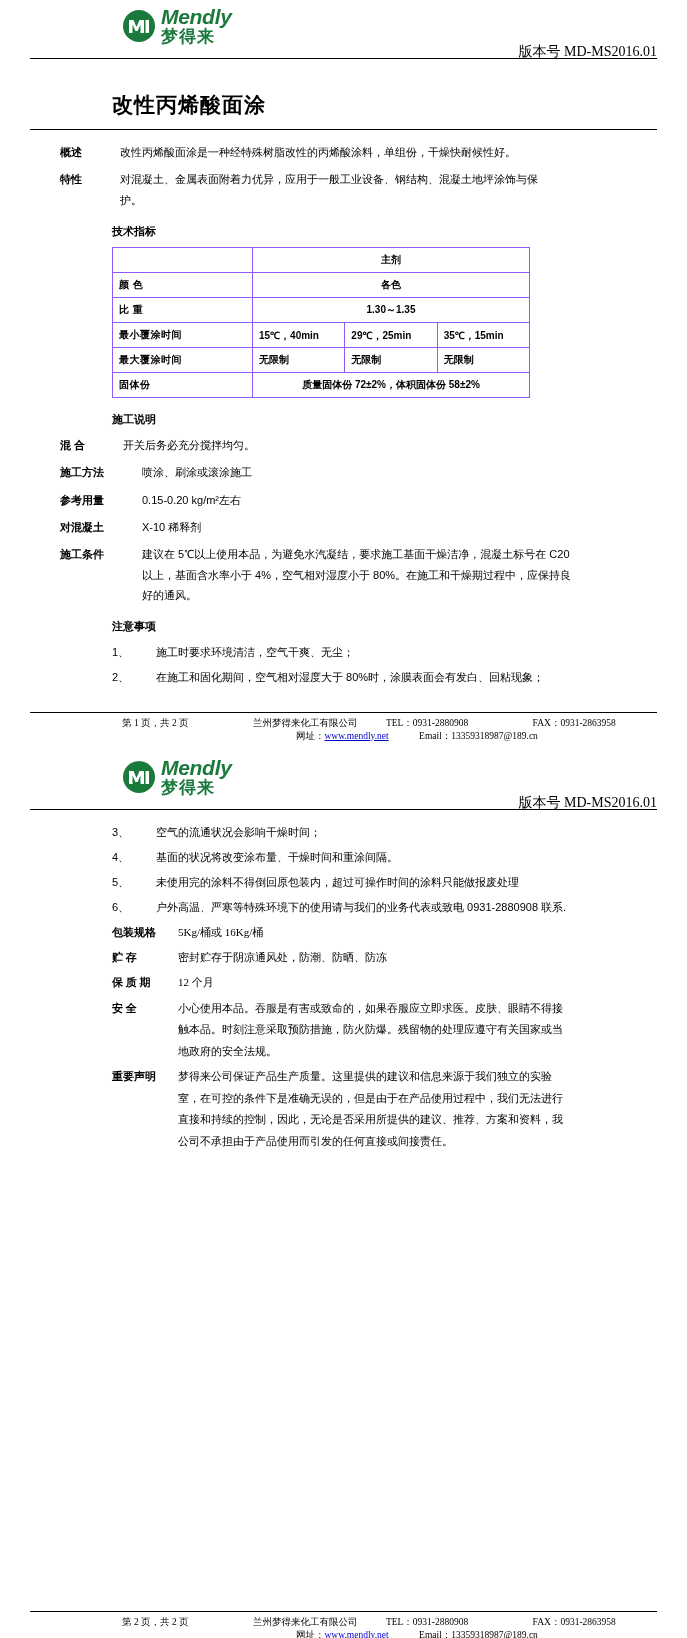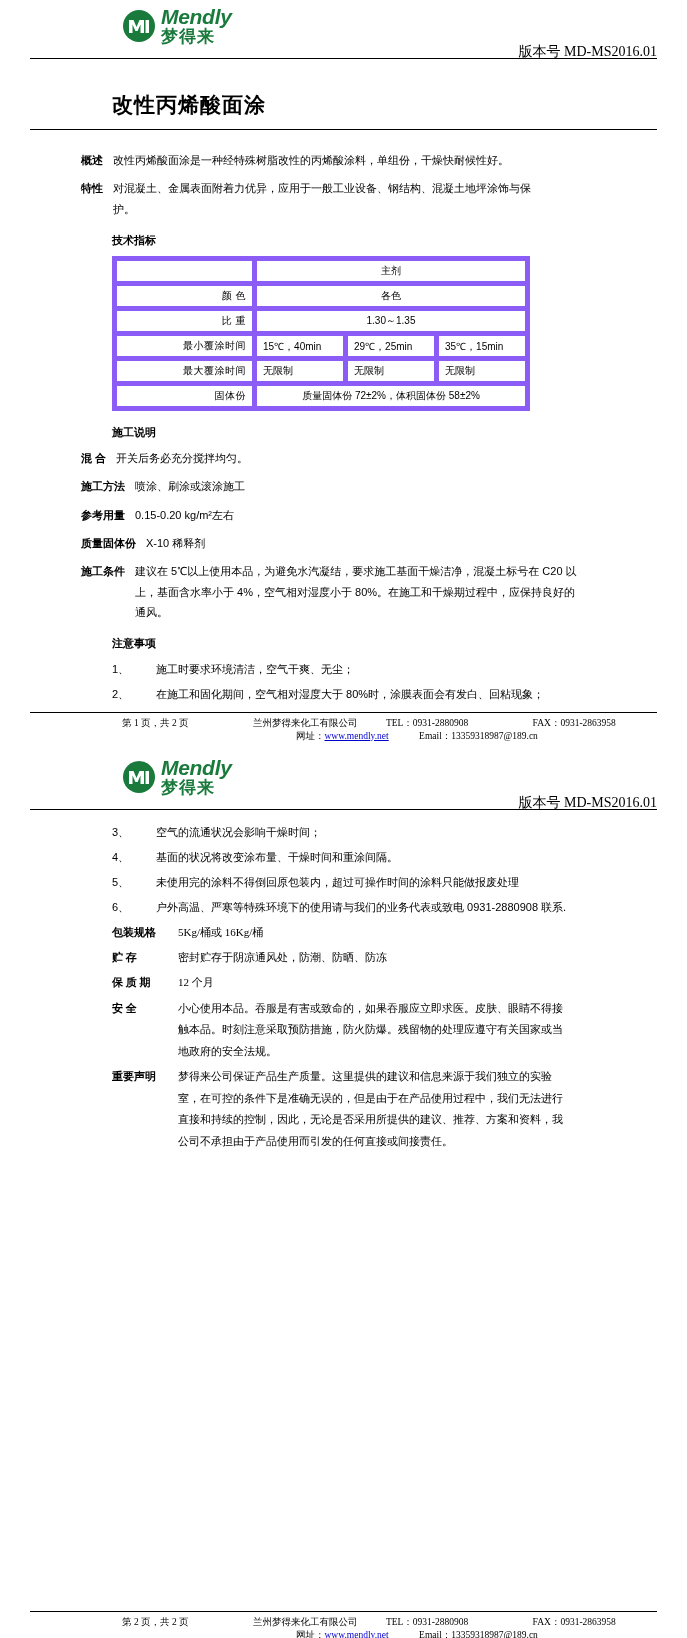--- a/index.html
+++ b/index.html
@@ -80,24 +80,25 @@
     border-top: 1.1px solid #000;
   }
 
   
   .body {
     padding: 12px 0 0 0;
     font-size: 11px;
   }
   .row {
     display: flex;
-    margin: 8px 0 7px 0;
-    padding-left: 81px;
+    margin: 0 0 7px 0;
+    padding-left: 60px;
     padding-right: 110px;
     line-height: 1.85;
+    gap: 28px;
   }
   .row .lbl {
     flex: 0 0 auto;
     font-family: "Liberation Sans", sans-serif;
     font-weight: bold;
     font-size: 11px;
     white-space: nowrap;
   }
   .row .txt {
     font-family: "Liberation Sans", sans-serif;
@@ -116,29 +117,29 @@
 
   
   table.spec {
     border-collapse: collapse;
     margin: 6px 0 0 112px;
     width: 418px;
     font-family: "Liberation Sans", sans-serif;
     font-size: 10px;
   }
   table.spec td {
-    border: 5px solid #8b5cf6;
+    border: 1px solid #8b5cf6;
     height: 25px;
     padding: 2px 6px;
     vertical-align: middle;
+    font-weight: bold;
   }
   table.spec td.lab {
     width: 140px;
     letter-spacing: 0.5px;
-    text-align: right;
   }
   table.spec td.ctr { text-align: center; }
 
   
   .numrow {
     display: flex;
     padding-left: 112px;
     padding-right: 110px;
     font-family: "Liberation Sans", sans-serif;
     font-size: 11px;
@@ -284,21 +285,21 @@
     </div>
     <div class="row">
       <span class="lbl">施工方法</span>
       <span class="txt">喷涂、刷涂或滚涂施工</span>
     </div>
     <div class="row">
       <span class="lbl">参考用量</span>
       <span class="txt">0.15-0.20 kg/m²左右</span>
     </div>
     <div class="row">
-      <span class="lbl">质量固体份</span>
+      <span class="lbl">对混凝土</span>
       <span class="txt">X-10 稀释剂</span>
     </div>
     <div class="row">
       <span class="lbl">施工条件</span>
       <span class="txt">建议在 5℃以上使用本品，为避免水汽凝结，要求施工基面干燥洁净，混凝土标号在 C20 以上，基面含水率小于 4%，空气相对湿度小于 80%。在施工和干燥期过程中，应保持良好的通风。</span>
     </div>
 
     <div class="section-head">注意事项</div>
 
     <div class="numrow">

